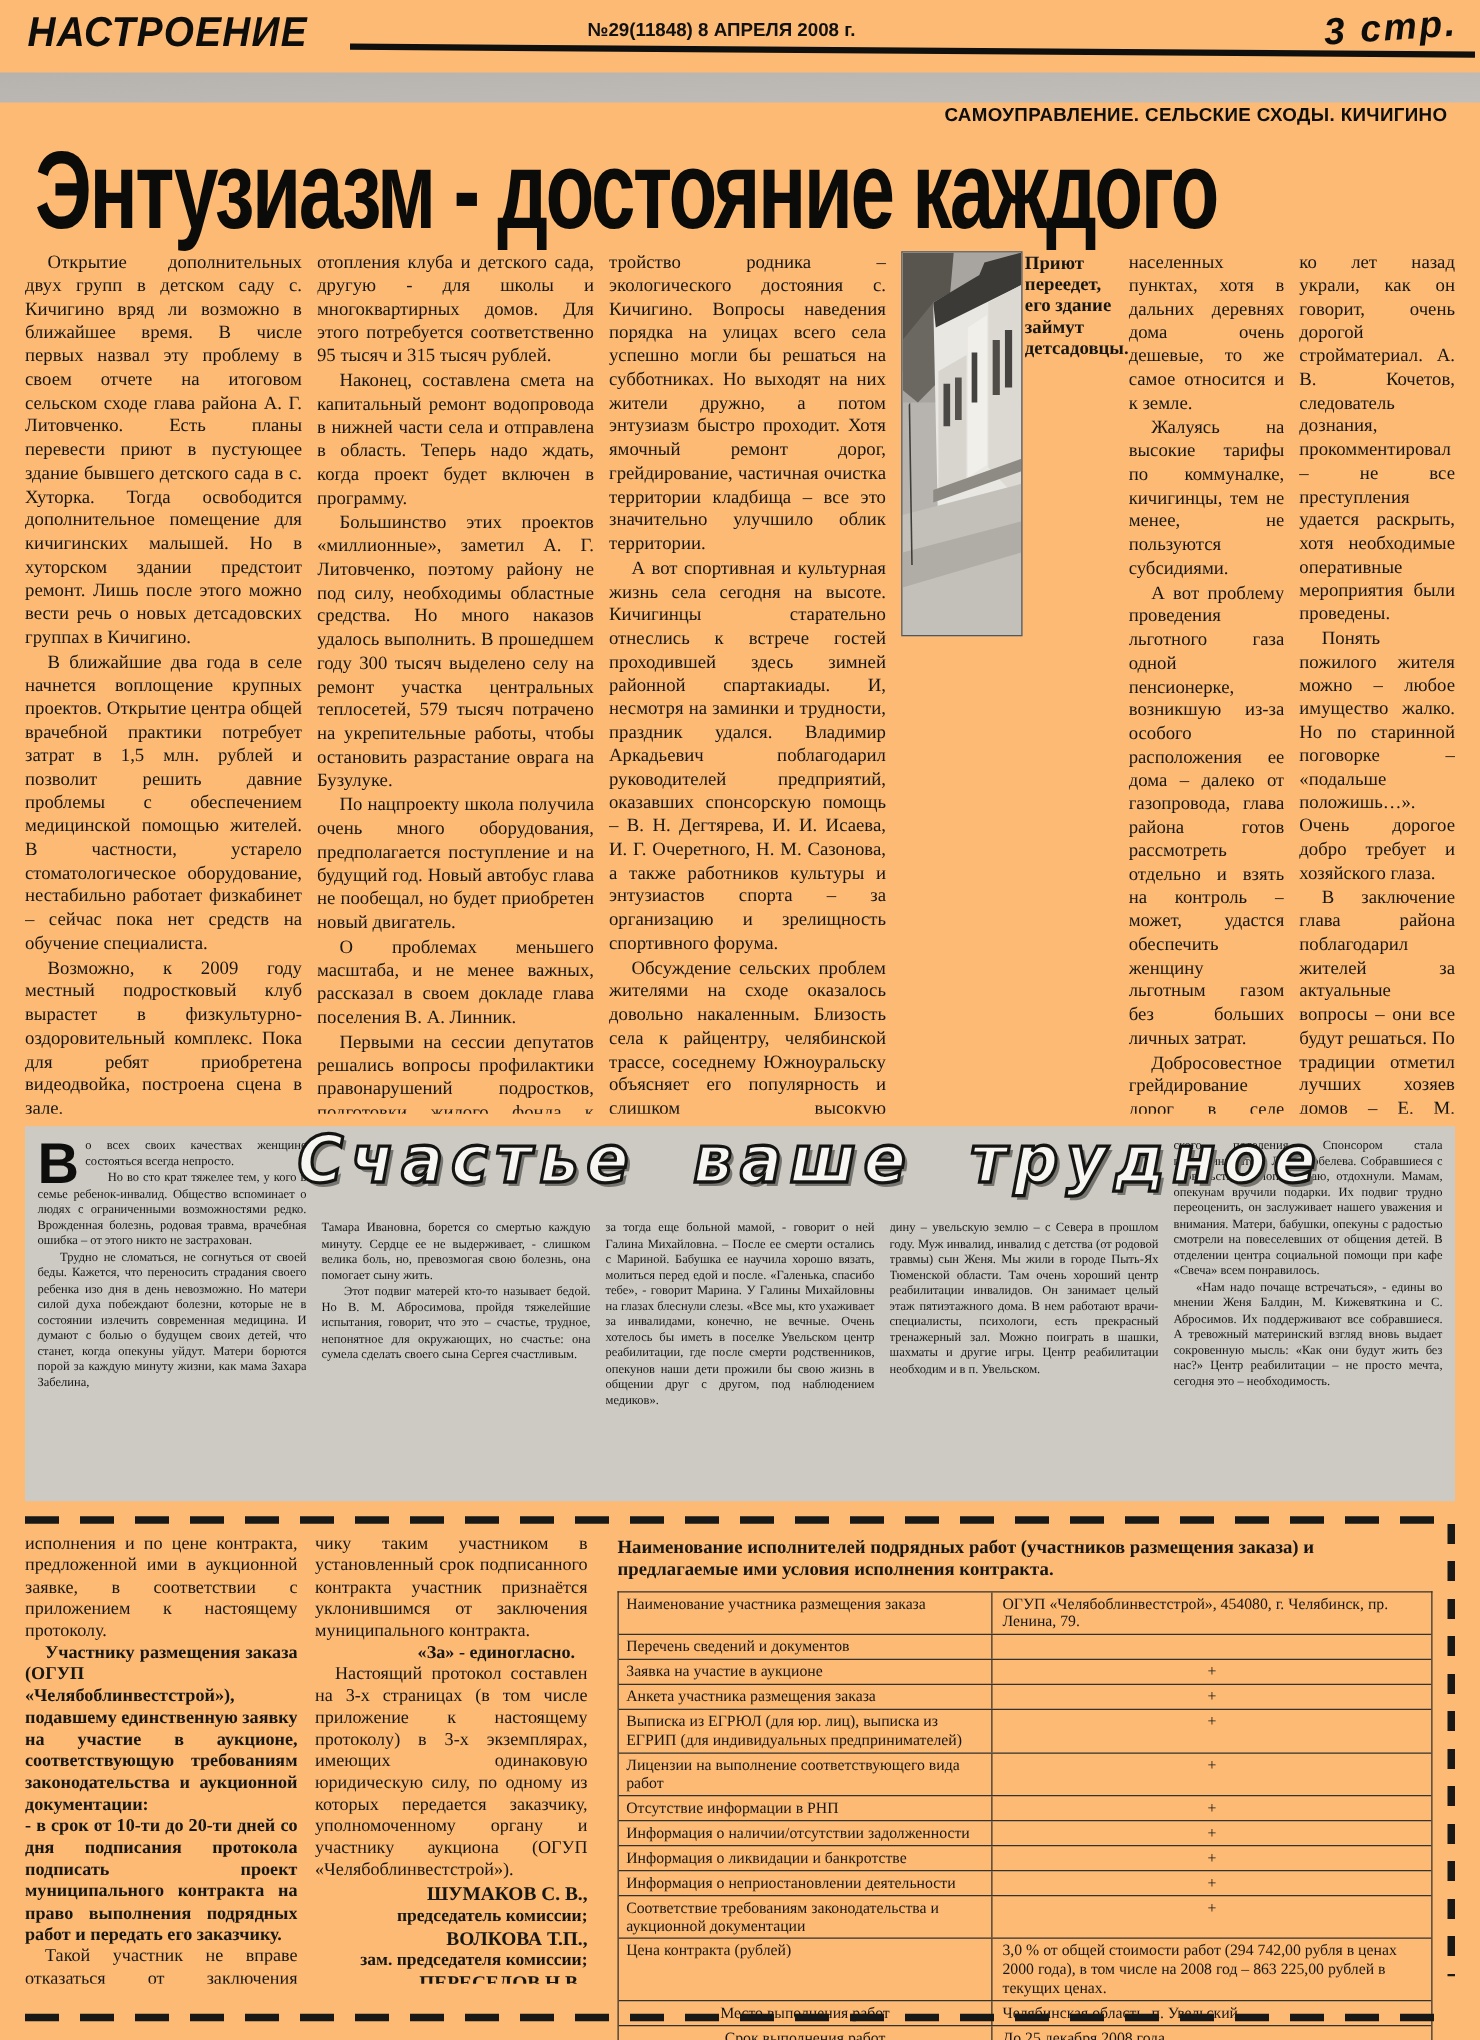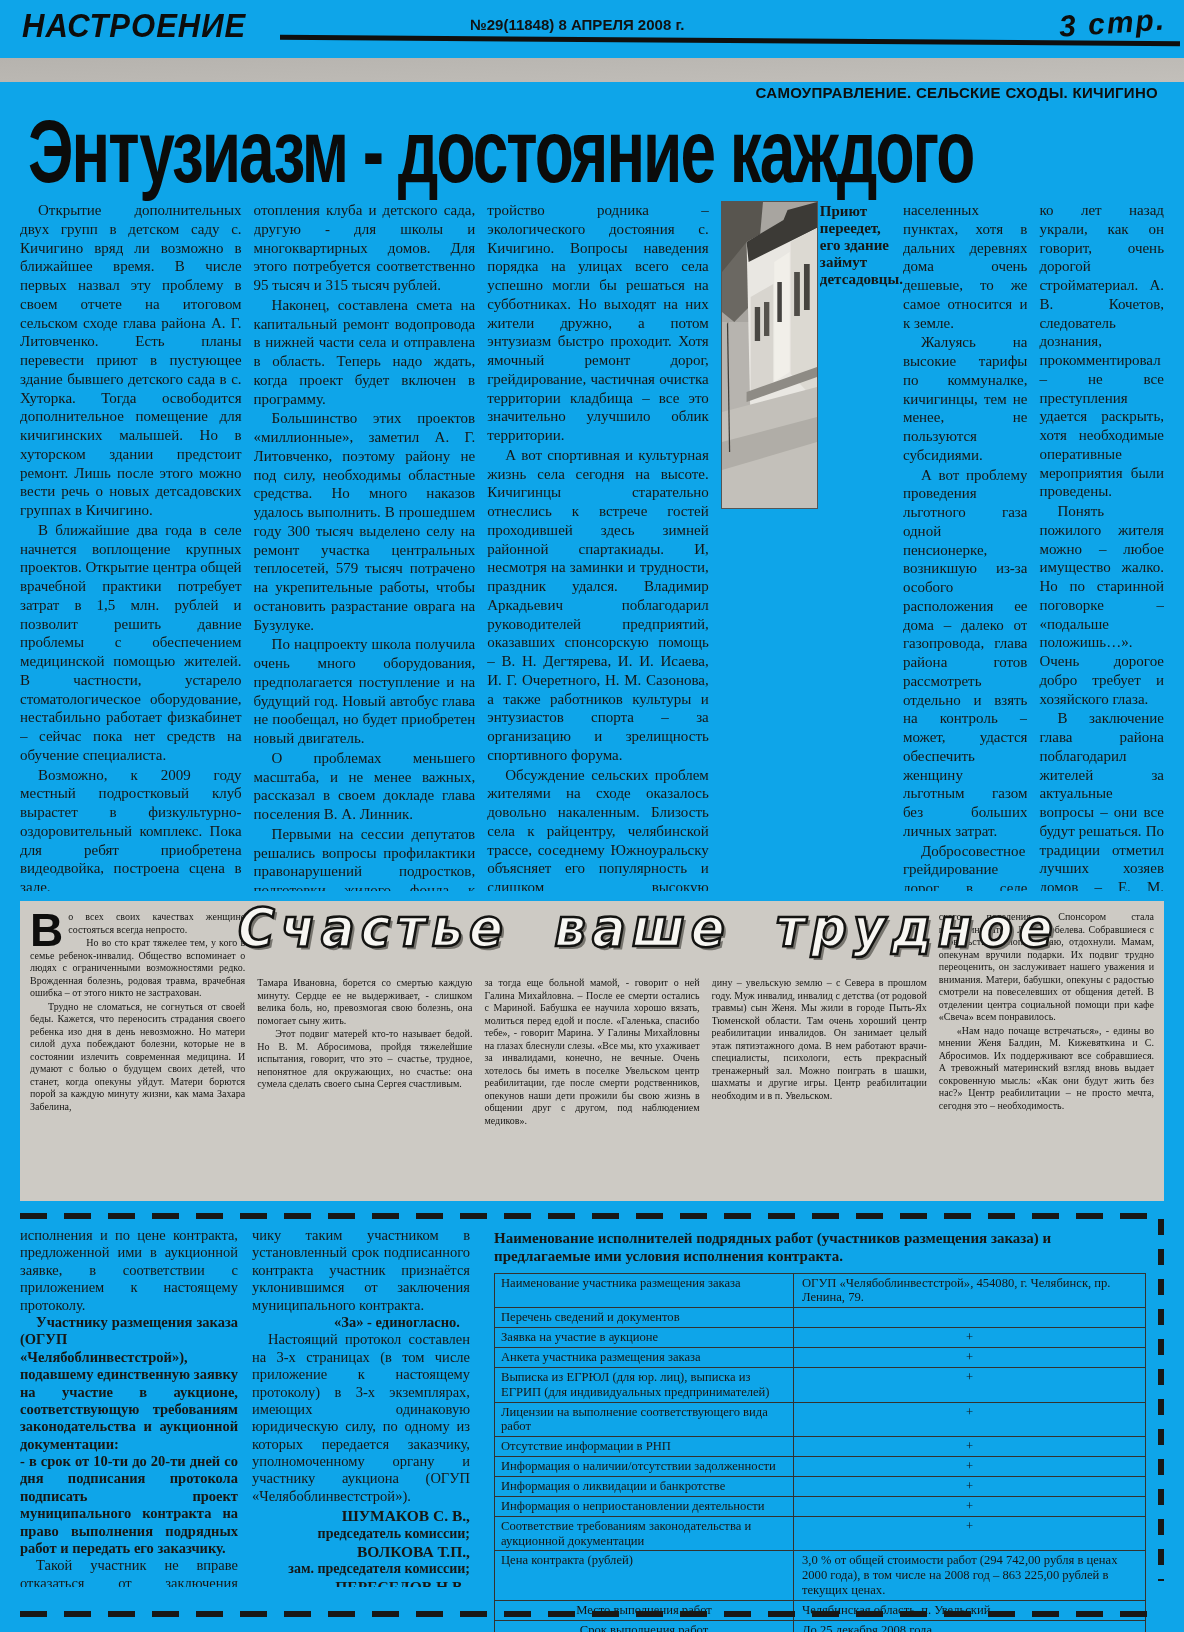--- a/index.html
+++ b/index.html
@@ -1,18 +1,18 @@
 <!DOCTYPE html>
 <html lang="ru"><head>
 <meta charset="utf-8">
 <style>
   html,body{margin:0;padding:0;background:#8a8a88;}
   .page{
     position:relative;width:1184px;height:1632px;margin:0 auto;
-    background:#0ea5e9;color:#161614;overflow:hidden;
+    background:#fdba74;color:#161614;overflow:hidden;
     font-family:"Liberation Serif","DejaVu Serif",serif;
   }
   
   .masthead{position:relative;height:46px;padding:8px 22px 0 22px;}
   .logo{
     font-family:"Liberation Sans","DejaVu Sans",sans-serif;
     font-weight:900;font-style:italic;font-size:31px;letter-spacing:1px;
     color:#0d0d0c;display:inline-block;transform:scaleY(1.08);
   }
   .issue{

